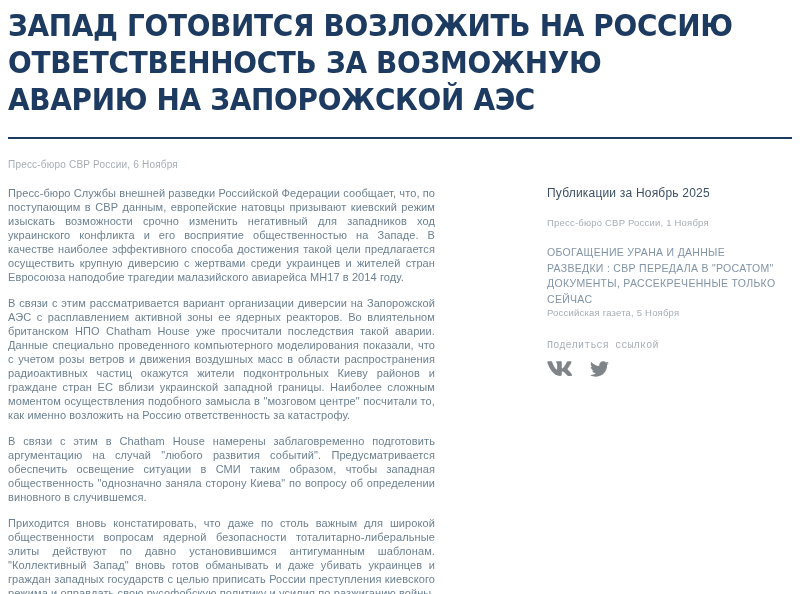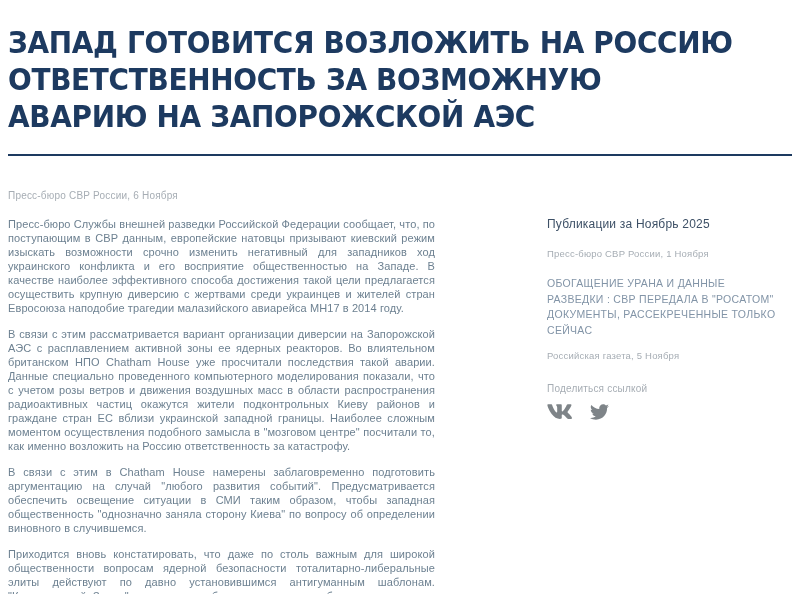--- a/index.html
+++ b/index.html
@@ -6,38 +6,38 @@
   html,body { background:#ffffff; }
   body {
     width:800px; height:594px; overflow:hidden;
     font-family:"Liberation Sans", sans-serif;
     -webkit-font-smoothing:antialiased;
   }
   .page { padding:0 8px; }
 
   
   .article-title {
-    margin-top:24px;
+    margin-top:7px;
     max-width:740px;
     font-family:"DejaVu Sans","Liberation Sans",sans-serif;
     font-stretch:condensed;
     font-weight:700;
     font-size:31px;
     line-height:37px;
     letter-spacing:-0.3px;
     color:#1d3a60;
     text-transform:uppercase;
   }
   .title-divider {
     margin-top:19px;
     height:2px;
     background:#1d3a60;
   }
   .article-meta {
-    margin-top:34px;
+    margin-top:20px;
     font-size:10px;
     color:#a6adb4;
     letter-spacing:0.2px;
   }
 
   
   .columns { display:flex; margin-top:16px; align-items:flex-start; }
 
   .main-col { width:427px; flex:0 0 427px; }
   .main-col p {
@@ -64,30 +64,31 @@
     display:block;
     font-size:10.5px;
     line-height:15.5px;
     color:#8294a7;
     letter-spacing:0.3px;
     text-transform:uppercase;
     text-decoration:none;
     cursor:pointer;
   }
   .pub-source {
-    margin-top:12px;
+    margin-top:0;
     font-size:9.5px;
     color:#a6adb4;
     letter-spacing:0.2px;
   }
   .share-label {
     margin-top:22px;
     font-size:10px;
     color:#a6adb4;
     letter-spacing:0.2px;
+    font-family:Liberation Mono, monospace;
   }
   .share-icons { margin-top:10px; display:flex; align-items:center; gap:18px; }
   .share-icons a { color:#7e8488; display:inline-flex; align-items:center; cursor:pointer; }
   .share-icons svg { display:block; }
 </style>
 </head>
 <body>
 
 <div class="page">
 

